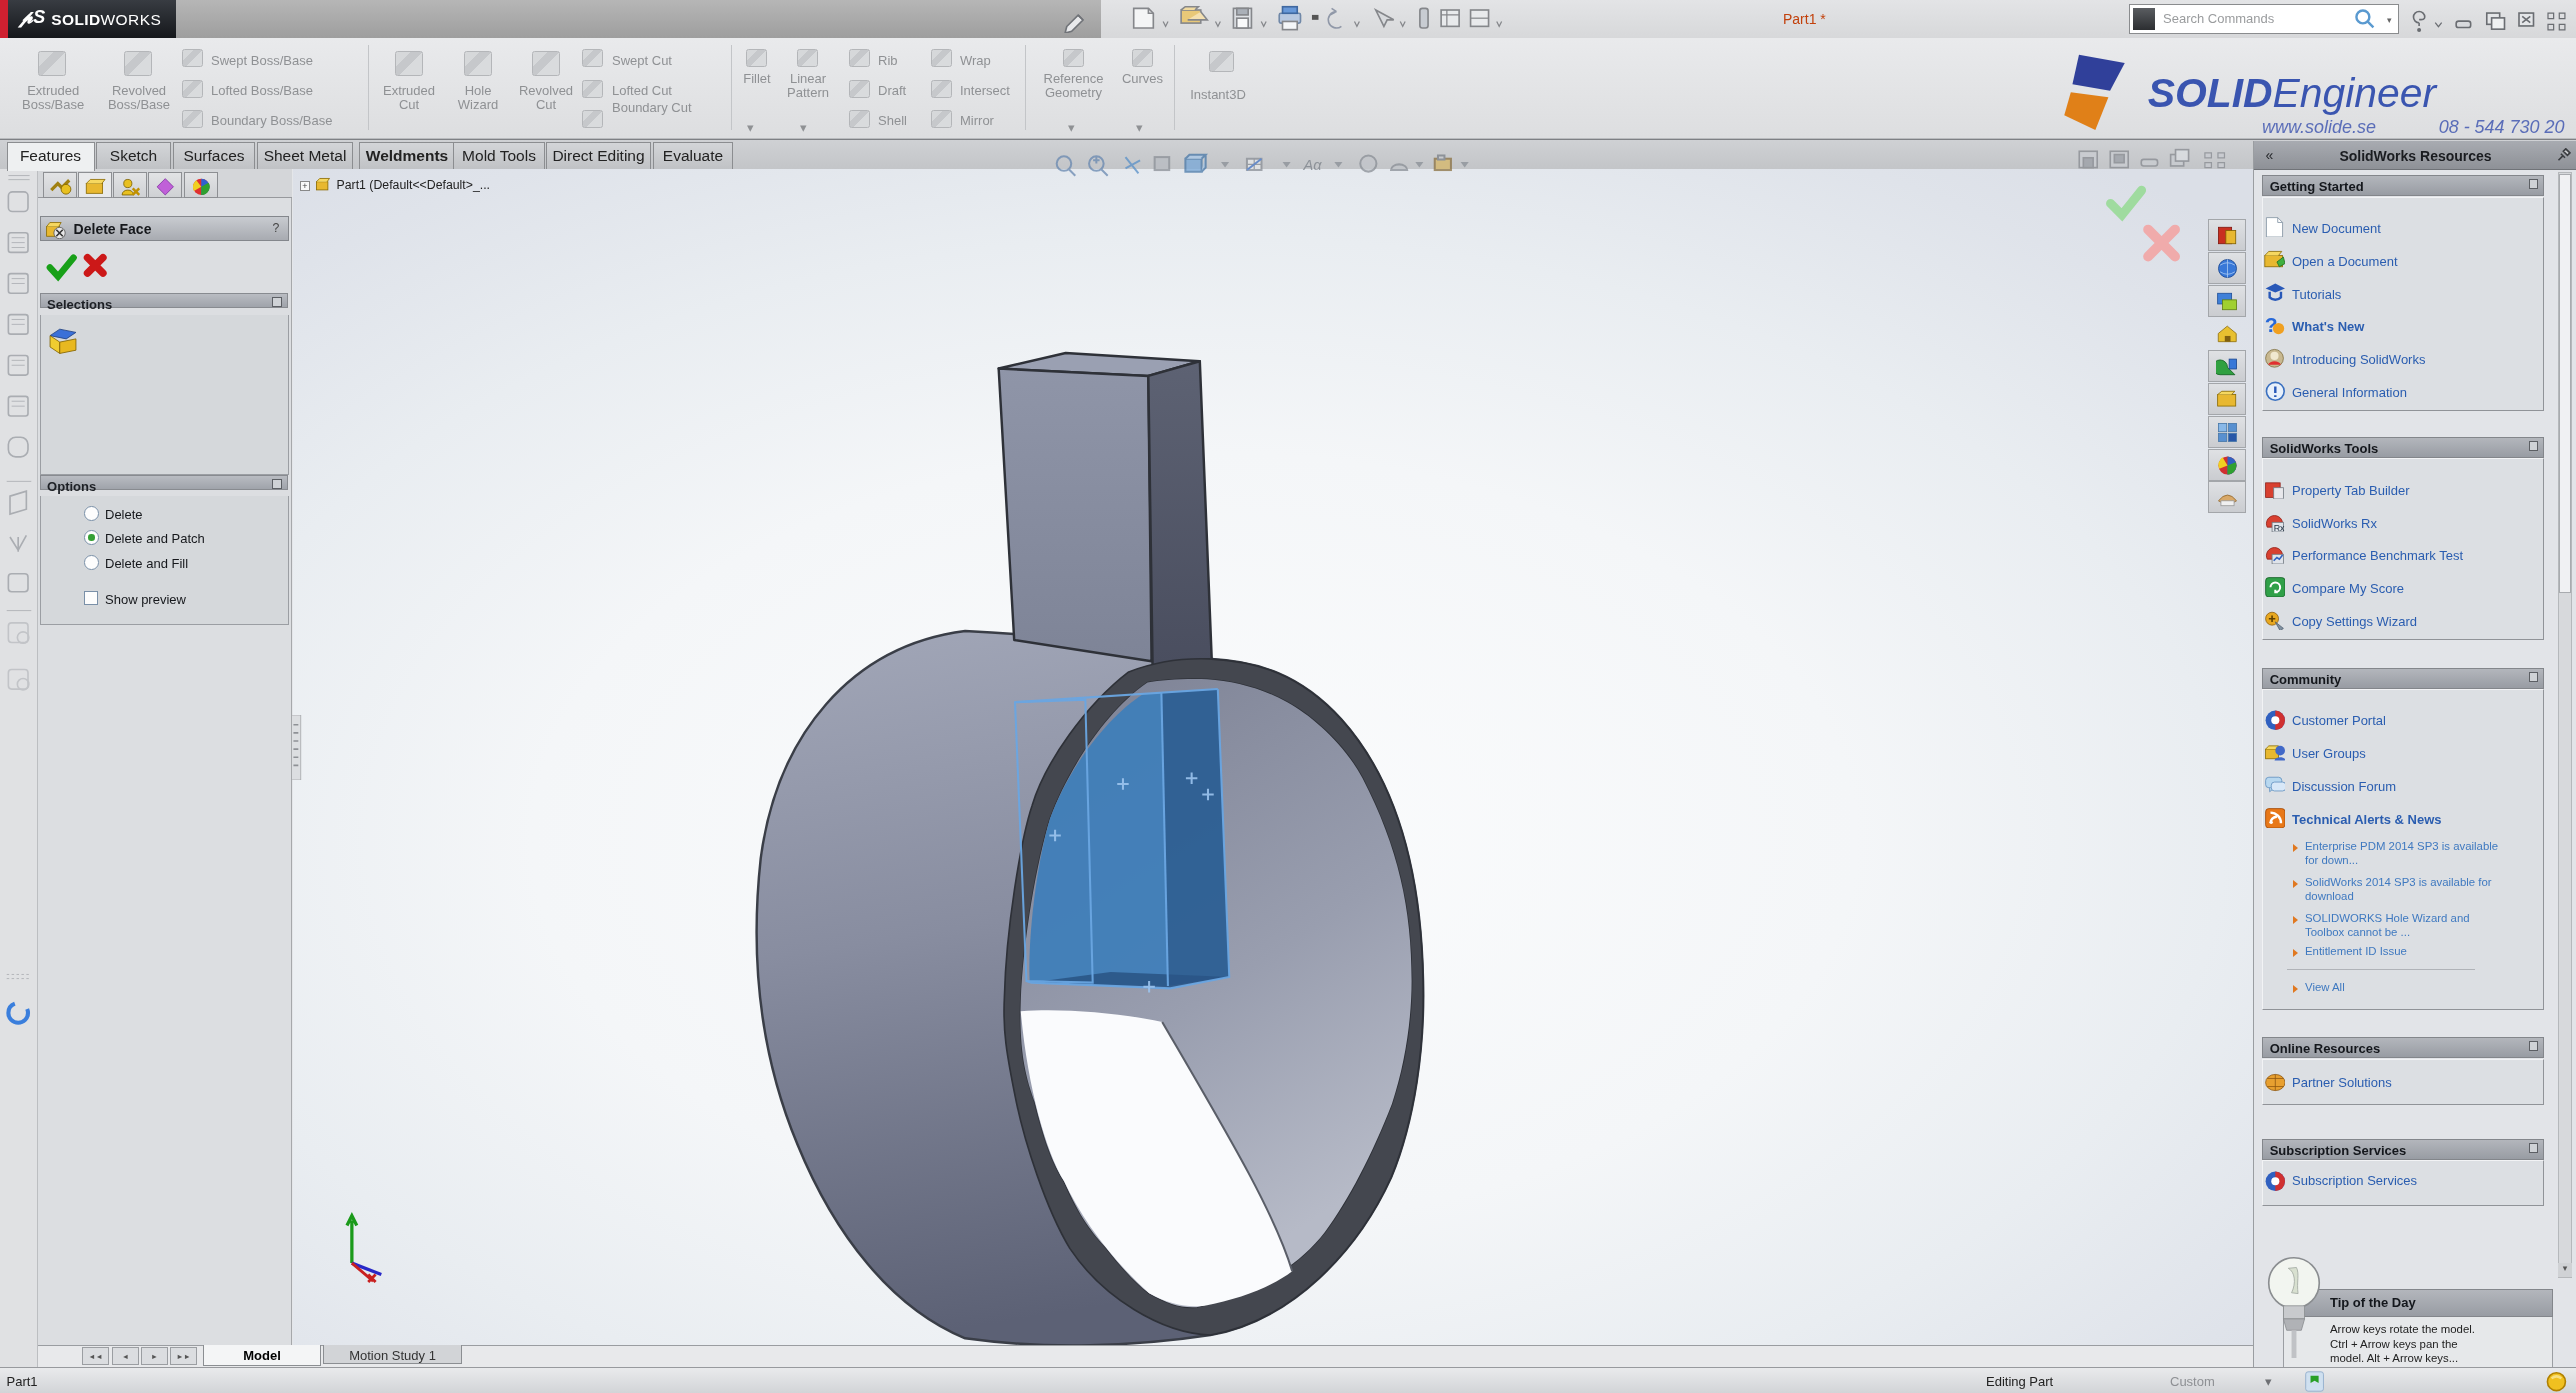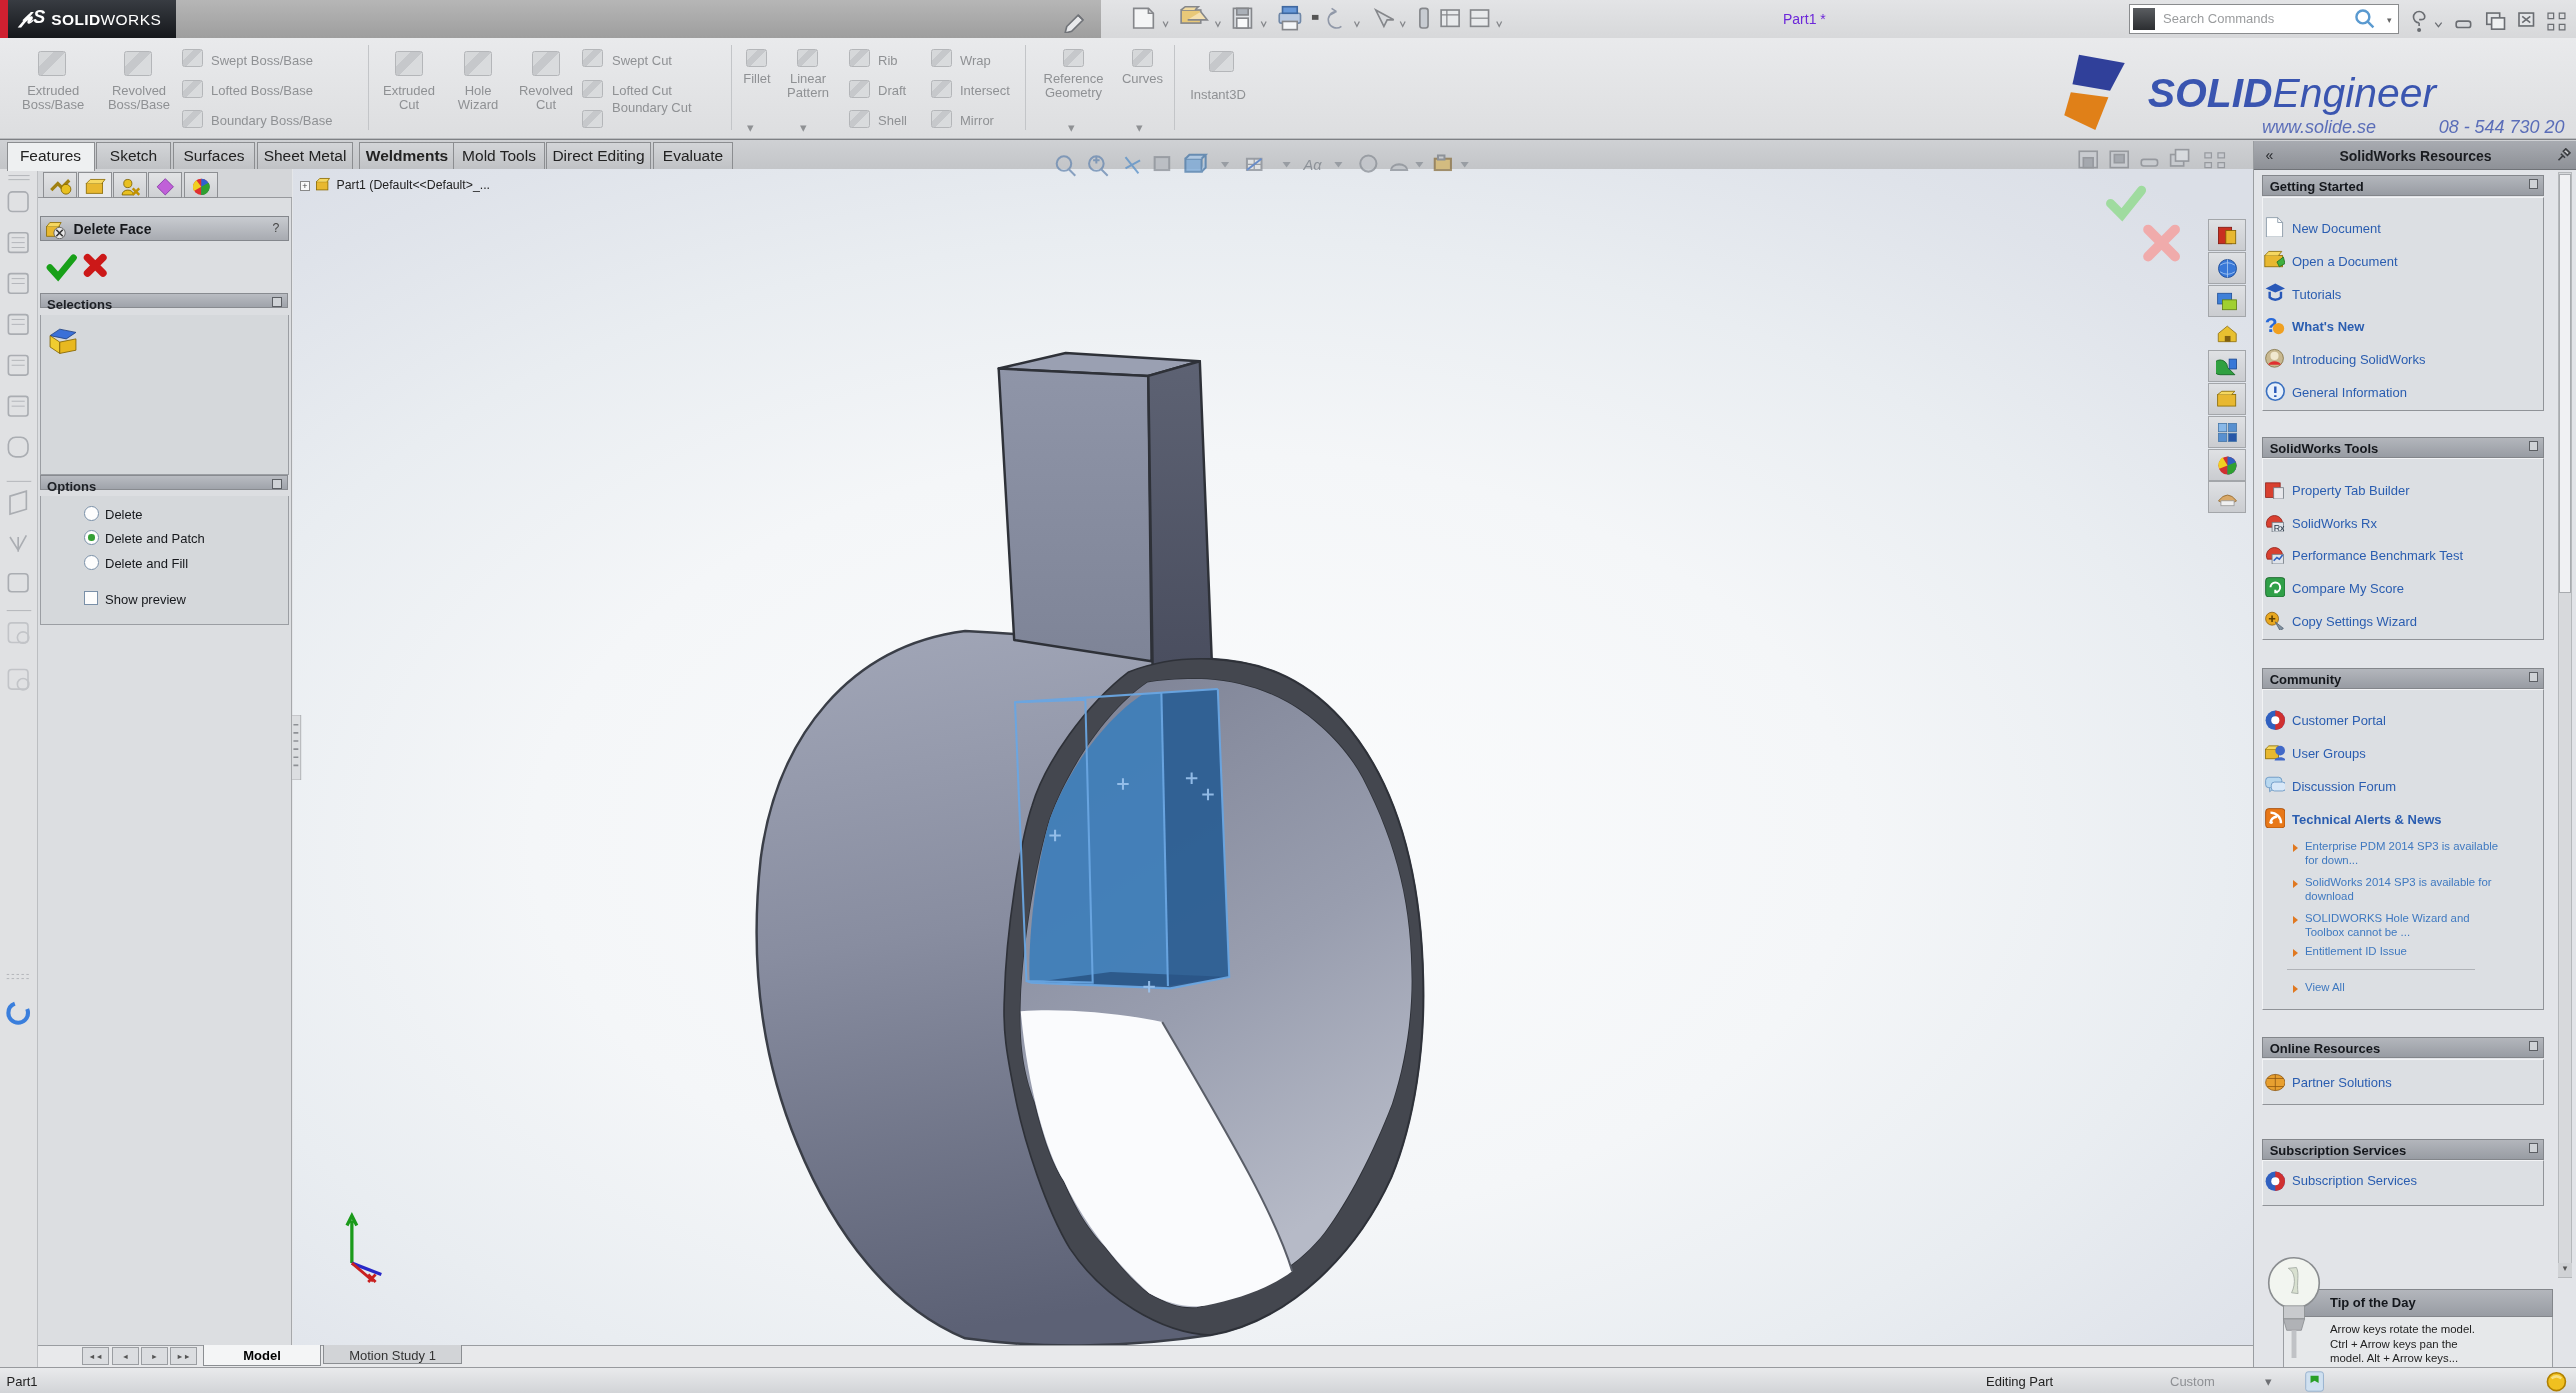--- a/index.html
+++ b/index.html
@@ -10,21 +10,21 @@
 
 
 #titlebar { left:0; top:0; width:2576px; height:38px; background:linear-gradient(#b6b6b6,#9e9e9e); }
 #redstripe { left:0; top:0; width:8.2px; height:38px; background:#cf2030; }
 #logobox { left:8.2px; top:0; width:168px; height:38px; background:linear-gradient(#383c42,#15171b); color:#fff; }
 #logobox .ds { position:absolute; left:11.4px; top:7.4px; font-size:18px; font-style:italic; font-weight:bold; }
 #logobox .sw { position:absolute; left:43px; top:10.6px; font-size:15.5px; font-weight:bold; letter-spacing:0.4px; }
 #menus { left:177px; top:0; width:924px; height:38px; background:linear-gradient(#b4b4b4,#9b9b9b); }
 .menuitem { position:absolute; top:10.6px; font-size:14px; color:#1c1c1c; }
 #lightbar { left:1101px; top:0; width:1475px; height:38px; background:linear-gradient(#e3e4e6,#d7d8da); }
-#doctitle { position:absolute; left:1783px; top:10.6px; font-size:14px; color:#6d28d9; }
+#doctitle { position:absolute; left:1783px; top:10.6px; font-size:14px; color:#c2410c; }
 #searchbox { position:absolute; left:2129px; top:4.1px; width:270px; height:30px; background:#fff; border:1.6px solid #8a8c8e; }
 #searchbox .sicon { position:absolute; left:3.3px; top:2.5px; width:22px; height:22px; background:linear-gradient(#5a5d61,#2c2e31); }
 #searchbox .stext { position:absolute; left:33px; top:5.7px; font-size:13px; color:#9a9c9e; }
 
 
 #ribbon { left:0; top:38px; width:2576px; height:101px; background:linear-gradient(#e9eaec,#dddee0); border-bottom:0.8px solid #b9bbbe; }
 .rlabel { position:absolute; font-size:13px; color:#8f9194; text-align:center; line-height:14px; }
 .rsmall { position:absolute; font-size:13px; color:#8f9194; white-space:nowrap; }
 .rsep { position:absolute; top:6.5px; width:0.8px; height:85px; background:#c3c5c8; }
 .ricon { position:absolute; border:0.8px solid #b4b6b9; border-radius:2.5px;

